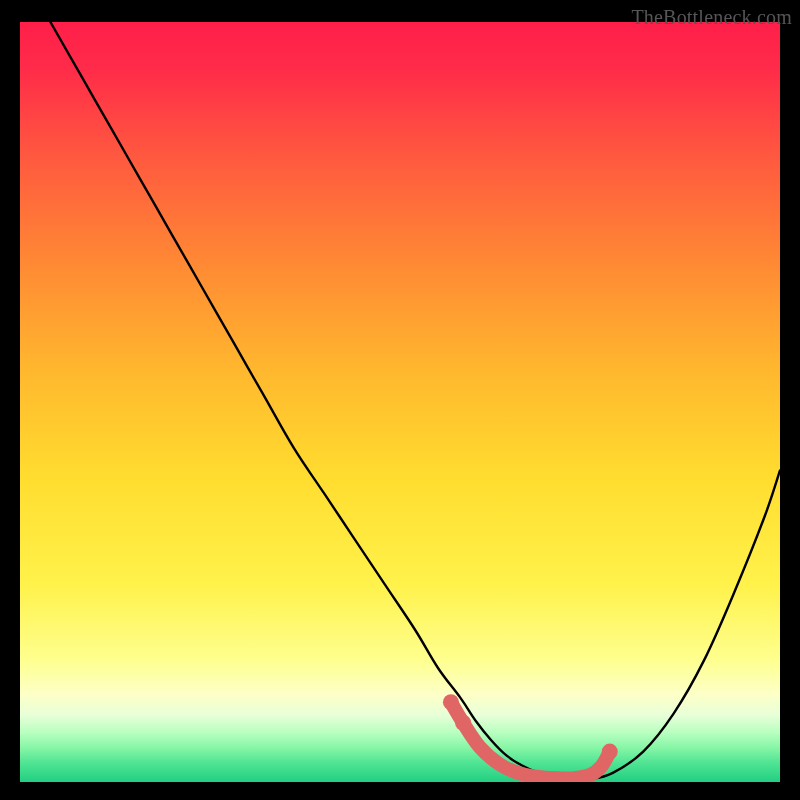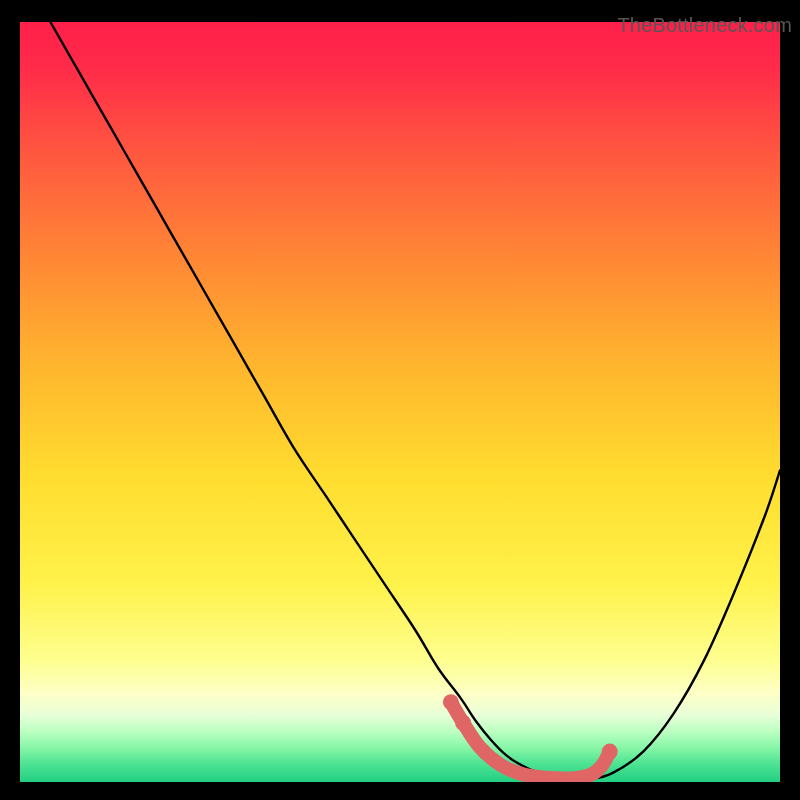--- a/index.html
+++ b/index.html
@@ -20,23 +20,23 @@
   }
   .plot {
     position: absolute;
     left: 0;
     top: 0;
     width: 760px;
     height: 760px;
   }
   .watermark {
     position: absolute;
-    top: 14px;
+    top: 6px;
     right: 8px;
-    font-family: Liberation Sans, sans-serif;
+    font-family: Liberation Serif, serif;
     font-size: 20px;
     color: #565656;
     letter-spacing: 0.2px;
   }
 </style>
 </head>
 <body>
 
 <div class="frame">
   <svg class="plot" viewBox="0 0 760 760" preserveAspectRatio="none">

